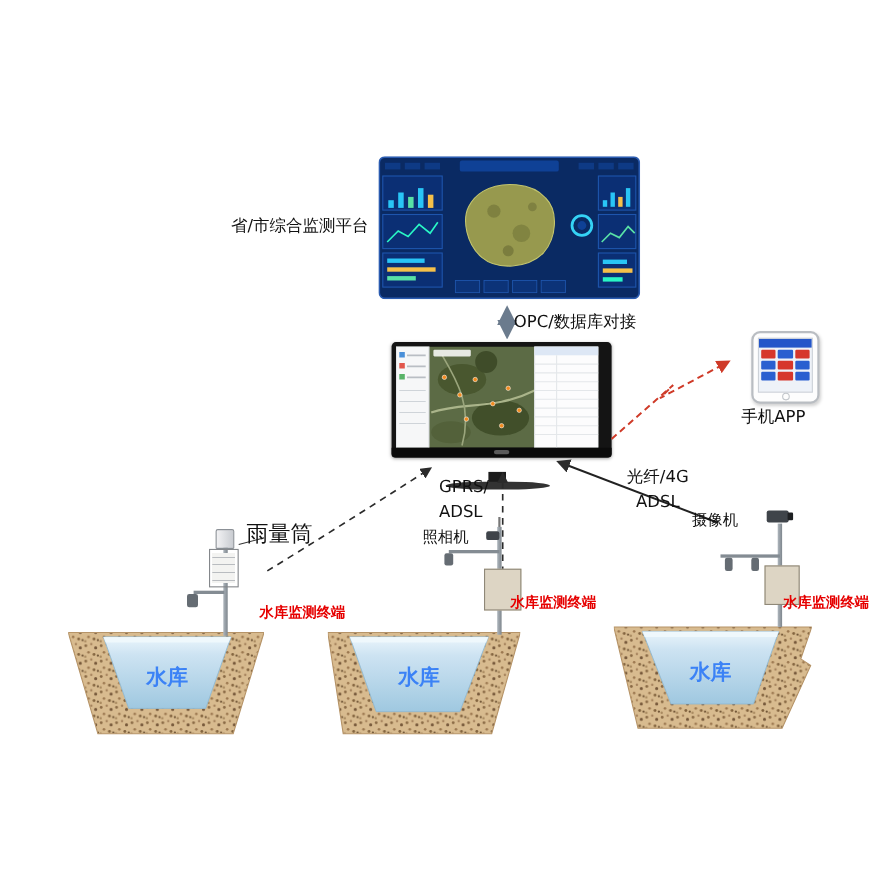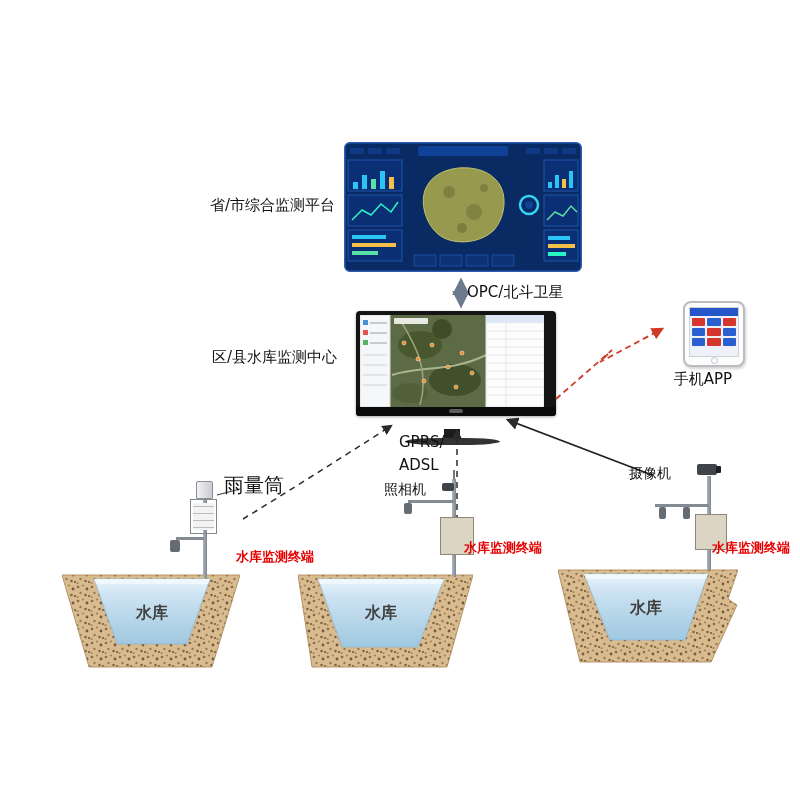--- a/index.html
+++ b/index.html
@@ -1,21 +1,21 @@
 <!DOCTYPE html>
 <html><head>
 <meta charset="utf-8">
 <style>
   html,body{margin:0;padding:0;background:#fff;}
   .canvas{position:relative;width:800px;height:800px;background:#fff;overflow:hidden;
           font-family:"DejaVu Sans","Liberation Sans",sans-serif;color:#111;}
   .lbl{position:absolute;font-size:15px;line-height:1.5;white-space:nowrap;z-index:10;color:#111;}
   .center{text-align:center;}
   .red-lbl{position:absolute;font-size:13px;font-weight:bold;color:#e60000;z-index:10;text-align:center;white-space:nowrap;}
-  .res-lbl{position:absolute;font-size:16px;font-weight:600;color:#404040;z-index:10;text-align:center;width:60px;}
+  .res-lbl{position:absolute;font-size:19px;font-weight:600;color:#3b82f6;z-index:10;text-align:center;width:60px;}
 
   
   .dashboard{position:absolute;left:344px;top:142px;width:238px;height:130px;z-index:3;}
   
   .monitor{position:absolute;left:356px;top:311px;width:192px;z-index:3;background:#141414;
            padding:4px 4px 0 4px;border-radius:4px;box-shadow:0 1px 3px rgba(0,0,0,.35);}
   .monitor-chin{height:9px;background:#0b0b0b;margin:0 -4px;border-radius:0 0 3px 3px;position:relative;}
   .monitor-logo{position:absolute;left:50%;top:2px;width:14px;height:4px;margin-left:-7px;
                 background:#5a5a5a;border-radius:2px;}
   .monitor-neck{position:absolute;left:444px;top:429px;width:16px;height:11px;background:#1c1c1c;z-index:3;}
@@ -258,32 +258,35 @@
 
     <line x1="457" y1="543" x2="457" y2="431" stroke="#2b2b2b" stroke-width="1.5" stroke-dasharray="6 5" marker-end="url(#arrowBlack)"></line>
 
     <line x1="652" y1="475" x2="508" y2="420" stroke="#222" stroke-width="1.8" marker-end="url(#arrowBlack)"></line>
 
     <line x1="240" y1="489" x2="217" y2="495" stroke="#333" stroke-width="1"></line>
   </svg>
 
   <div class="lbl" style="left:210px;top:194px">省/市综合监测平台</div>
 
-  <div class="lbl" style="left:467px;top:281px">OPC/北斗卫星</div>
-
-  <div class="lbl" style="left:212px;top:346px">区/县水库监测中心</div>
+  <div class="lbl" style="left:467px;top:281px">OPC/数据库对接</div>
+
 
   <div class="lbl center" style="left:666px;top:368px;width:74px">手机APP</div>
 
 
   <div class="lbl" style="left:399px;top:431px">
     <div>GPRS/</div>
     <div>ADSL</div>
   </div>
 
+  <div class="lbl center" style="left:556px;top:422px;width:84px">
+    <div>光纤/4G</div>
+    <div>ADSL</div>
+  </div>
 
   <div class="lbl" style="left:224px;top:470px;font-size:20px">雨量筒</div>
 
   <div class="lbl" style="left:384px;top:479px;font-size:14px">照相机</div>
 
   <div class="lbl" style="left:629px;top:463px;font-size:14px">摄像机</div>
 
 
   <div class="red-lbl" style="left:228px;top:548px;width:94px">水库监测终端</div>
   <div class="red-lbl" style="left:456px;top:539px;width:94px">水库监测终端</div>

